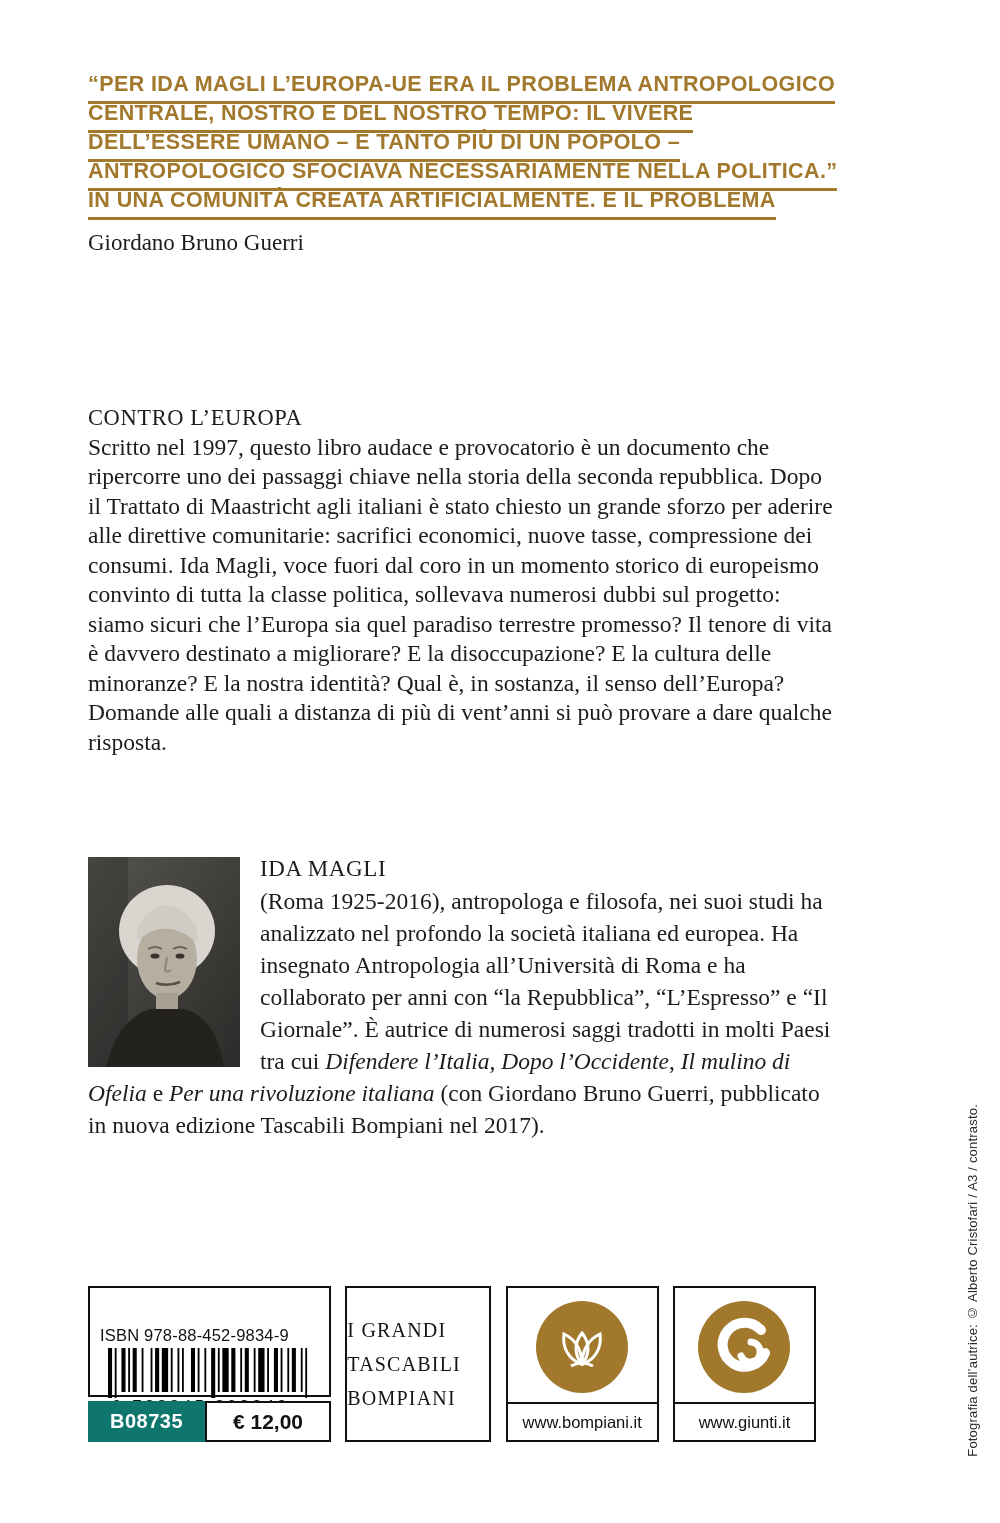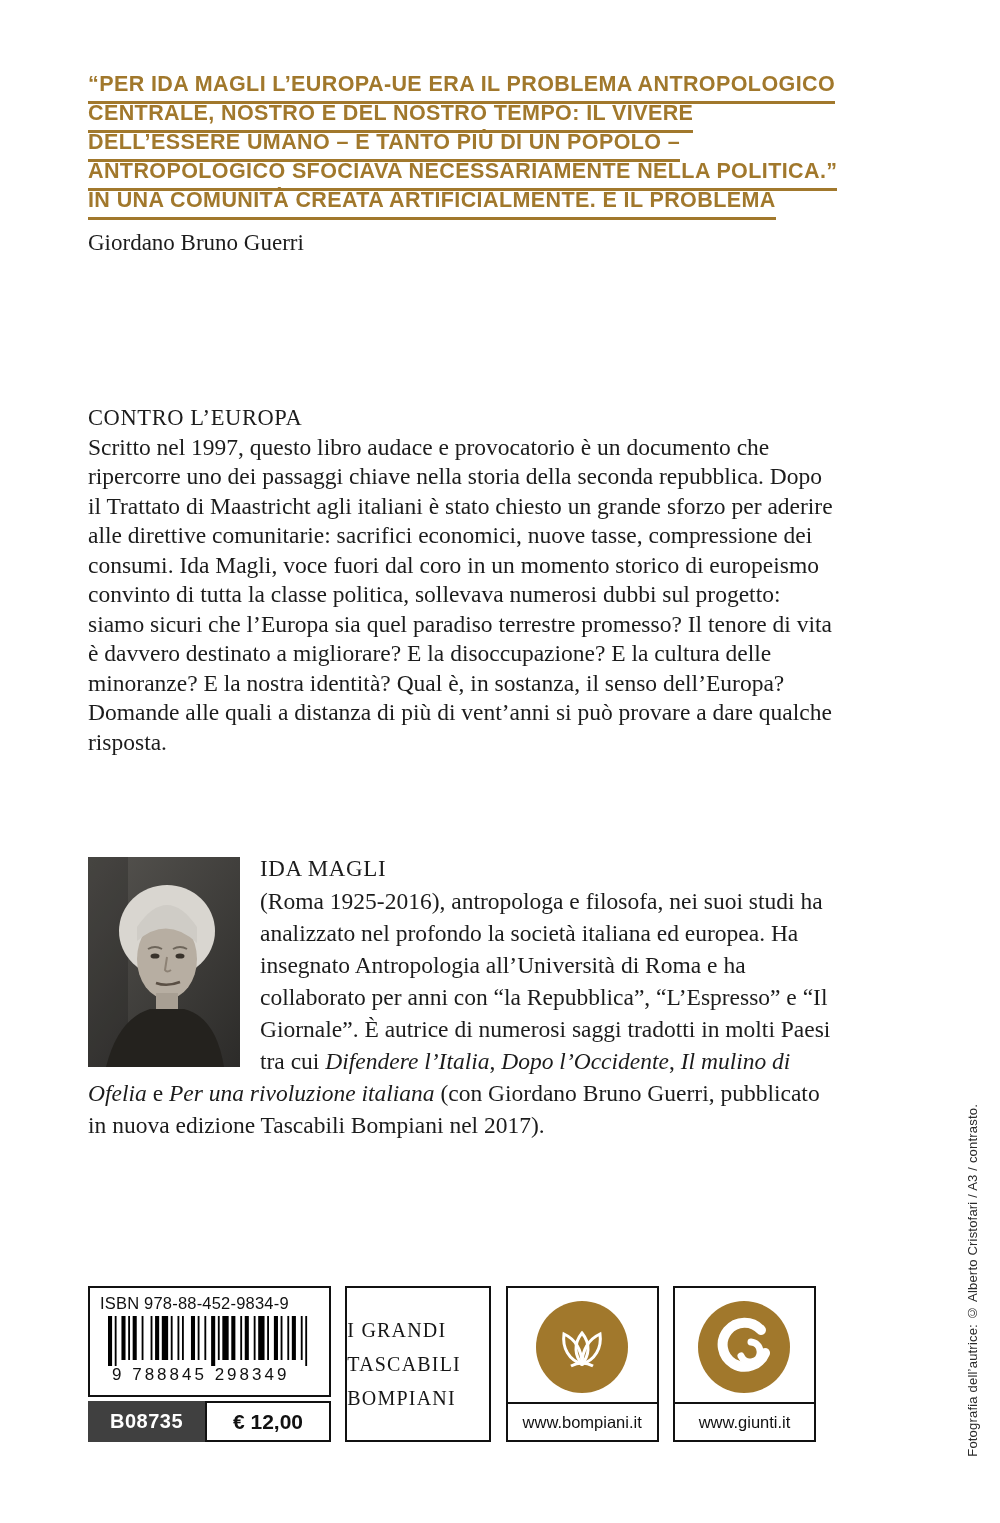--- a/index.html
+++ b/index.html
@@ -33,26 +33,26 @@
   .author-bio i{font-style:italic;}
 
   
   .footer{position:absolute;left:88px;top:1286px;width:728px;height:156px;
           display:flex;justify-content:space-between;align-items:stretch;}
   .box{border:2px solid #111;box-sizing:border-box;background:#fff;}
 
   .isbn-col{width:243px;display:flex;flex-direction:column;}
   .isbn-box{height:111px;padding:6px 8px 0 10px;}
   .isbn-label{font-family:"Liberation Sans","DejaVu Sans",sans-serif;
-              font-size:16.5px;letter-spacing:.2px;color:#111;}
+              font-size:16.5px;letter-spacing:.2px;color:#111;margin-top:32px;}
   .barcode-svg{display:block;margin:3px 0 0 4px;}
   .barcode-digits{font-family:"Liberation Sans","DejaVu Sans",sans-serif;
                   font-size:17px;letter-spacing:3px;color:#111;margin:-1px 0 0 12px;}
   .price-row{display:flex;margin-top:4px;height:41px;}
-  .code-box{width:117px;background:#404040;color:#fff;display:flex;align-items:center;justify-content:center;
+  .code-box{width:117px;background:#0f766e;color:#fff;display:flex;align-items:center;justify-content:center;
             font-family:"Liberation Sans","DejaVu Sans",sans-serif;font-weight:bold;font-size:20px;letter-spacing:.5px;}
   .price-box{flex:1;display:flex;align-items:center;justify-content:center;
              font-family:"Liberation Sans","DejaVu Sans",sans-serif;font-weight:bold;font-size:21px;color:#111;}
 
   .series-box{width:146px;display:flex;flex-direction:column;align-items:flex-start;justify-content:center;}
   .series-line{font-size:20px;letter-spacing:1.2px;line-height:34px;color:#161616;}
 
   .logo-box{position:relative;display:flex;flex-direction:column;align-items:center;}
   .logo-box.bompiani{width:153px;}
   .logo-box.giunti{width:143px;}

